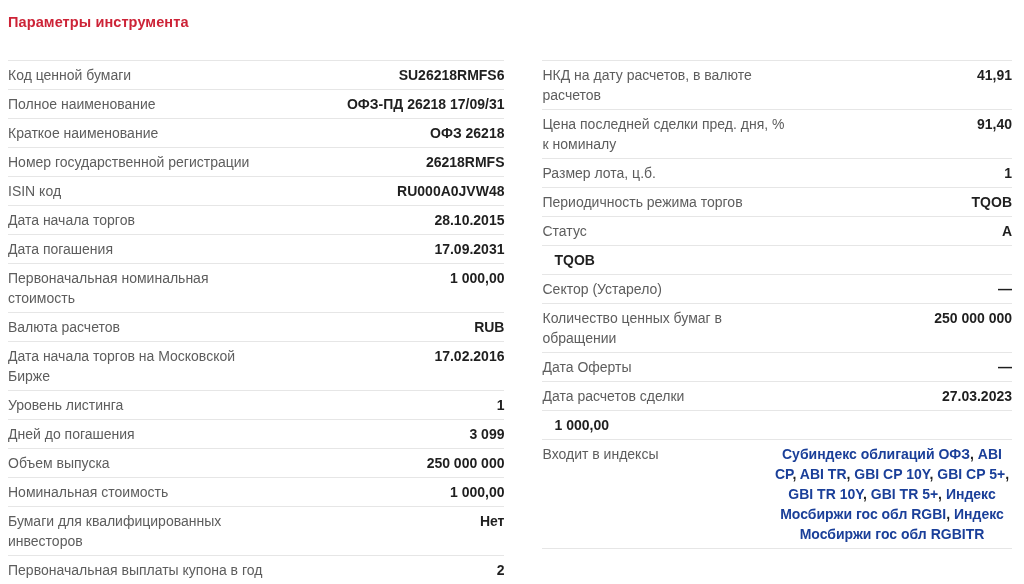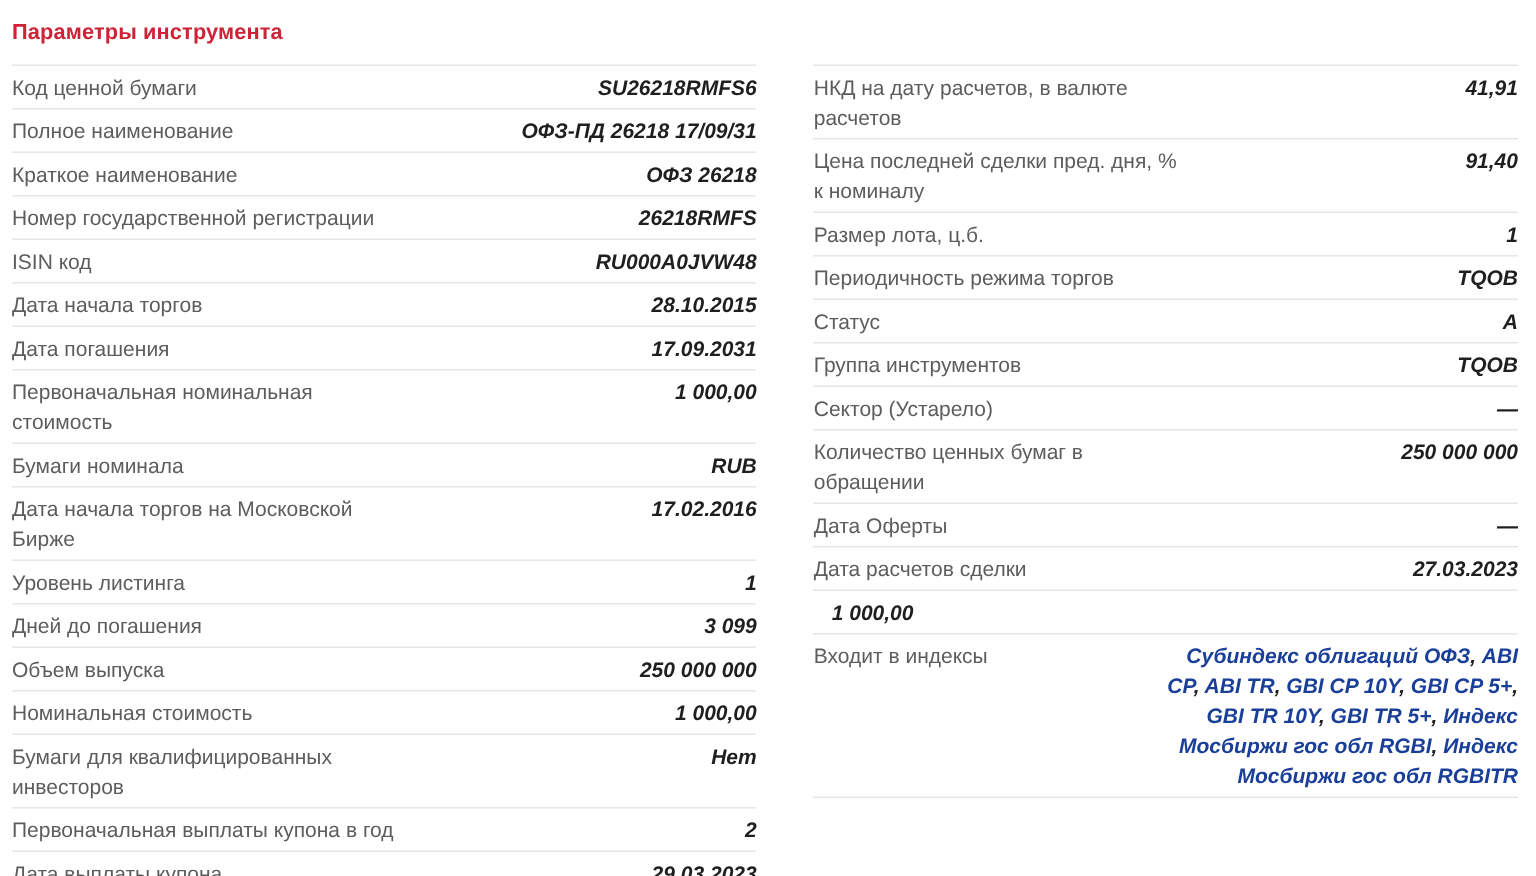--- a/index.html
+++ b/index.html
@@ -14,21 +14,21 @@
   html,body{margin:0;padding:0;}
   body{
     width:1024px;height:584px;overflow:hidden;
     background:var(--bg);
     font-family:"Liberation Sans","DejaVu Sans",sans-serif;
     font-size:14px;
     -webkit-font-smoothing:antialiased;
   }
   .page{padding:12px 12px 0 8px;}
   .title{
-    margin:2px 0 13px 0;
+    margin:2px 0 30px 0;
     font-size:14.5px;
     font-weight:700;
     color:var(--accent-red);
     letter-spacing:.1px;
   }
   .columns{display:flex;gap:38px;align-items:flex-start;}
   .col{border-top:1px solid var(--divider);}
   .col-left{width:497px;}
   .col-right{width:470px;}
   .row{
@@ -42,25 +42,24 @@
   .label{
     color:var(--label-gray);
     text-align:left;
     flex:0 1 auto;
   }
   .col-left .label{max-width:265px;}
   .col-right .label{max-width:250px;}
   .value{
     color:var(--value-dark);
     font-weight:700;
-    text-align:right;
+    text-align:center;
     white-space:nowrap;
     padding-left:12px;
     flex:0 0 auto;
-    font-style:italic;
   }
   .value.links{
     white-space:normal;
     max-width:252px;
     flex:0 1 auto;
   }
   .value.links a{
     color:var(--link-blue);
     text-decoration:none;
     font-weight:700;
@@ -107,21 +106,21 @@
     <span class="label">Дата погашения</span>
     <span class="value">17.09.2031</span>
   </div>
 
   <div class="row">
     <span class="label">Первоначальная номинальная стоимость</span>
     <span class="value">1 000,00</span>
   </div>
 
   <div class="row">
-    <span class="label">Бумаги номинала</span>
+    <span class="label">Валюта расчетов</span>
     <span class="value">RUB</span>
   </div>
 
   <div class="row">
     <span class="label">Дата начала торгов на Московской Бирже</span>
     <span class="value">17.02.2016</span>
   </div>
 
   <div class="row">
     <span class="label">Уровень листинга</span>
@@ -180,21 +179,20 @@
     <span class="label">Периодичность режима торгов</span>
     <span class="value">TQOB</span>
   </div>
 
   <div class="row">
     <span class="label">Статус</span>
     <span class="value">А</span>
   </div>
 
   <div class="row">
-    <span class="label">Группа инструментов</span>
     <span class="value">TQOB</span>
   </div>
 
   <div class="row">
     <span class="label">Сектор (Устарело)</span>
     <span class="value">—</span>
   </div>
 
   <div class="row">
     <span class="label">Количество ценных бумаг в обращении</span>

